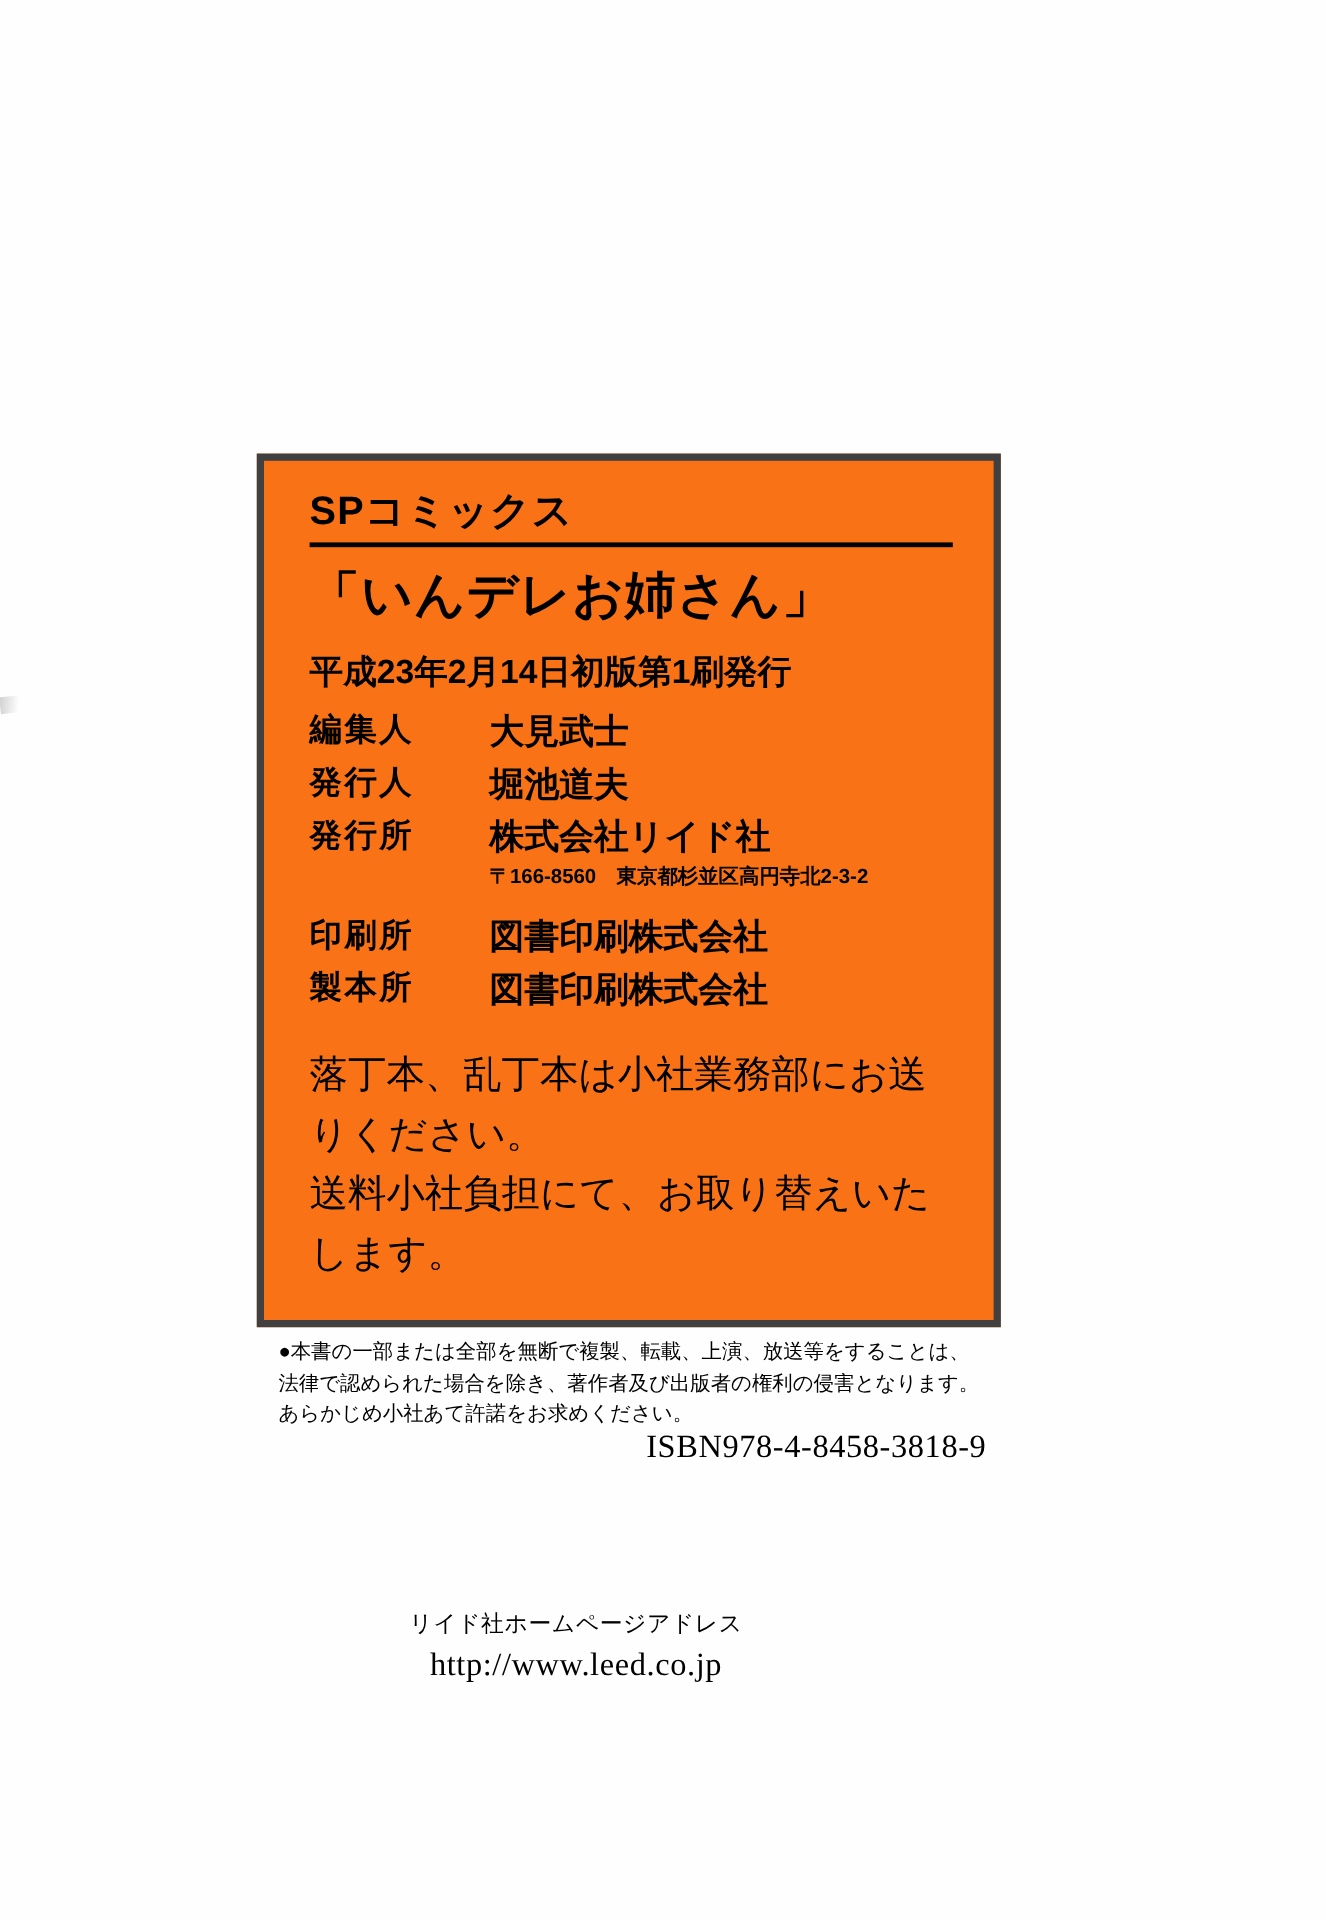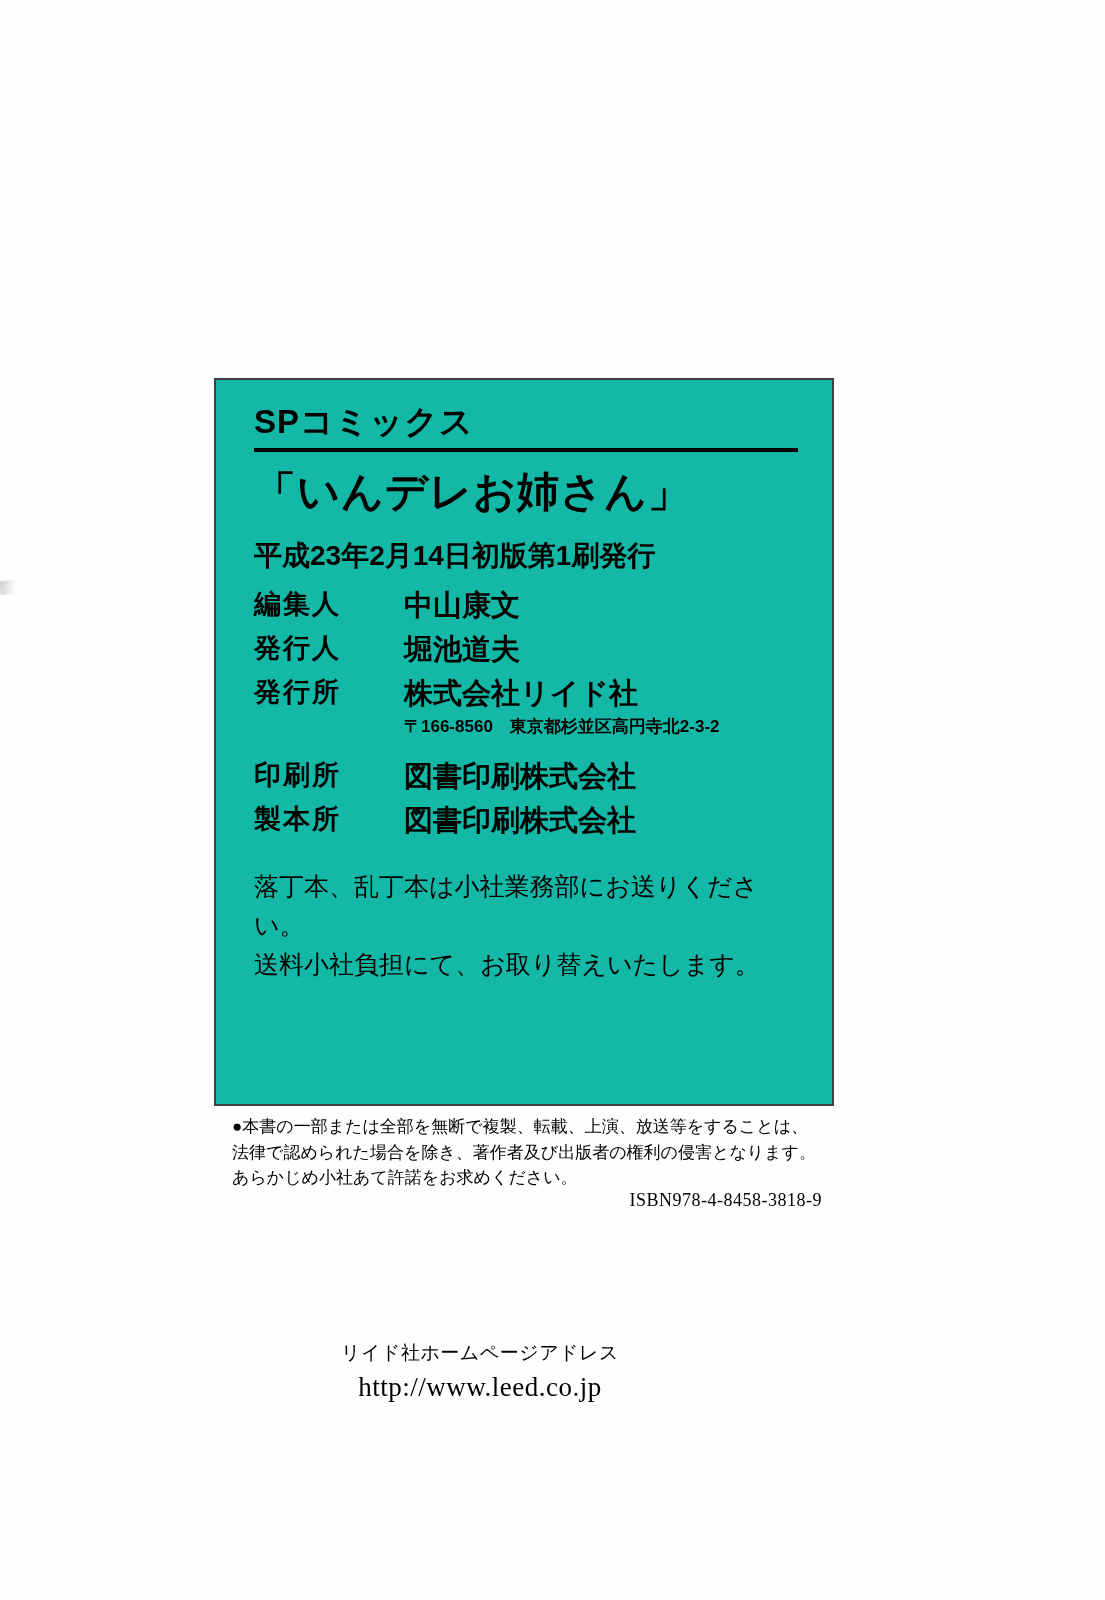--- a/index.html
+++ b/index.html
@@ -32,23 +32,23 @@
     background: linear-gradient(100deg, rgba(0,0,0,0.18) 0%, rgba(0,0,0,0.0) 70%);
     transform: rotate(-6deg);
   }
 
   .colophon-box {
     position: absolute;
     left: 214px;
     top: 378px;
     width: 620px;
     height: 728px;
-    border: 2px solid #404040;
+    border: 6px solid #404040;
     box-sizing: border-box;
-    background: #14b8a6;
+    background: #f97316;
   }
 
   .inner {
     padding: 24px 34px 0 38px;
   }
 
   .series {
     font-size: 33px;
     font-weight: bold;
     letter-spacing: 1px;
@@ -130,21 +130,21 @@
 
   .addr {
     font-size: 17px;
     font-weight: bold;
     letter-spacing: 0px;
     line-height: 1.35;
     margin-top: 2px;
   }
 
   .notice {
-    font-size: 25px;
+    font-size: 32px;
     font-weight: normal;
     line-height: 1.55;
     letter-spacing: 0px;
     margin-top: 26px;
   }
 
   .legal {
     position: absolute;
     left: 232px;
     top: 1114px;
@@ -155,21 +155,21 @@
     letter-spacing: 0px;
   }
 
   .isbn {
     position: absolute;
     left: 232px;
     top: 1190px;
     width: 590px;
     text-align: right;
     font-family: "Liberation Serif", serif;
-    font-size: 18px;
+    font-size: 27px;
     letter-spacing: 0.5px;
   }
 
   .footer {
     position: absolute;
     left: 0;
     top: 1340px;
     width: 960px;
     text-align: center;
   }
@@ -199,21 +199,21 @@
 
       <div class="title">「いんデレお姉さん」</div>
 
       <div class="pubdate">平成23年2月14日初版第1刷発行</div>
 
 
       <div class="spacer-sm"></div>
 
       <div class="row">
         <div class="label">編集人</div>
-        <div class="value big">中山康文</div>
+        <div class="value big">大見武士</div>
       </div>
 
       <div class="row">
         <div class="label">発行人</div>
         <div class="value big">堀池道夫</div>
       </div>
 
       <div class="row">
         <div class="label">発行所</div>
         <div class="value">

